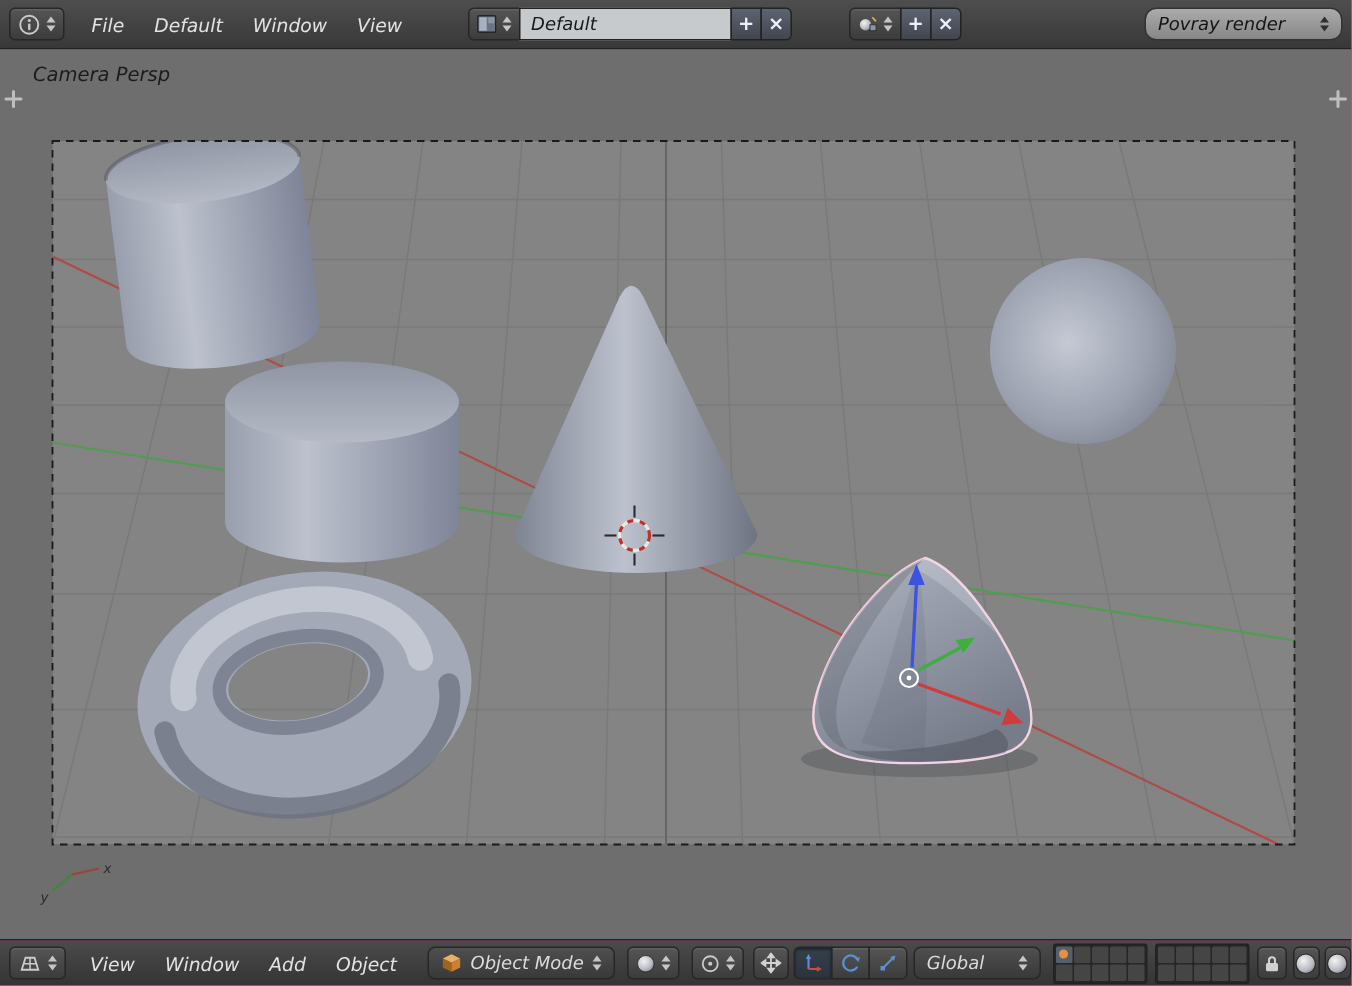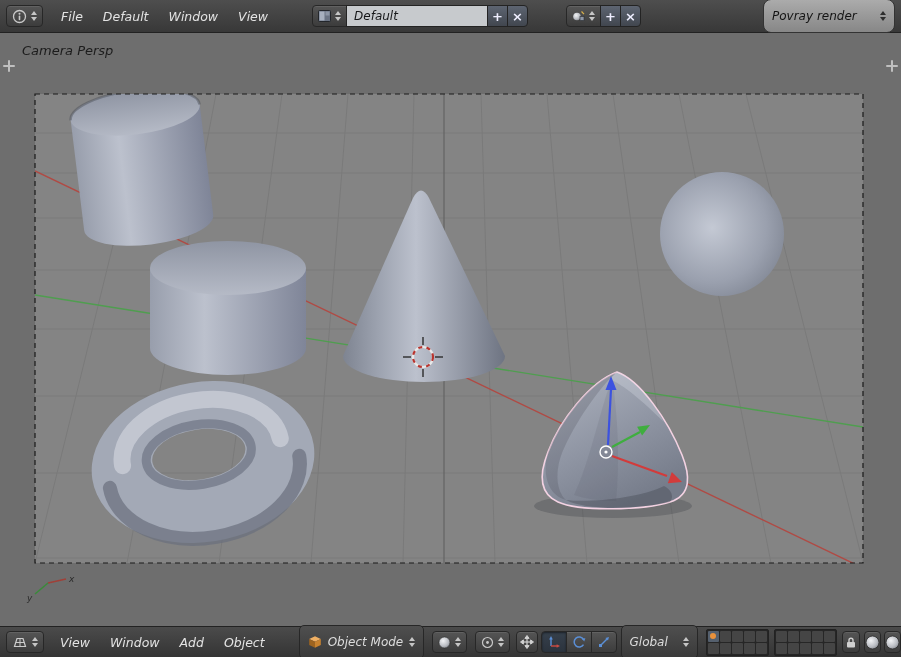--- a/index.html
+++ b/index.html
@@ -9,21 +9,21 @@
 
   
   .header{position:absolute;left:0;width:901px;display:flex;align-items:center;
     background:linear-gradient(var(--header-bg,#4e4e4e),#383838);}
   .header.top{top:0;height:33px;border-bottom:1px solid #222;}
   .header.bottom{top:626px;height:31px;border-top:1px solid #222;background:linear-gradient(#4b4b4b,#343434);}
   .menu{color:#e3e3e3;font-style:italic;font-size:12.5px;padding:0 10px;cursor:default;white-space:nowrap;}
   .hbtn{display:inline-flex;align-items:center;gap:4px;height:22px;padding:0 5px;
     background:linear-gradient(#555,#3c3c3c);border:1px solid #272727;border-radius:4px;
     box-shadow:inset 0 1px 0 rgba(255,255,255,.08);color:#dcdcdc;}
-  .dropdown{display:inline-flex;align-items:center;gap:6px;height:22px;padding:16px 8px;
+  .dropdown{display:inline-flex;align-items:center;gap:6px;height:22px;padding:4px 8px;
     background:linear-gradient(#4f4f4f,#393939);border:1px solid #272727;border-radius:5px;
     color:#dcdcdc;font-style:italic;font-size:12px;white-space:nowrap;}
   .dropdown.light{background:linear-gradient(#ababab,#878787);color:#141414;border-color:#333;border-radius:8px;}
   .updown{display:inline-flex;flex-direction:column;gap:2px;margin-left:auto;color:#c6c6c6;}
   .dropdown.light .updown{color:#2e2e2e;}
   .updown i{width:0;height:0;border-left:3.5px solid transparent;border-right:3.5px solid transparent;display:block;}
   .updown .up{border-bottom:4px solid currentColor;}
   .updown .dn{border-top:4px solid currentColor;}
   .idblock{display:flex;align-items:center;padding-left:28px;}
   .idblock .hbtn{border-radius:4px 0 0 4px;}
@@ -276,21 +276,21 @@
         </span>
     </div>
 
     <nav style="display:flex;margin-left:6px">
       <span class="menu">View</span>
       <span class="menu">Window</span>
       <span class="menu">Add</span>
       <span class="menu">Object</span>
     </nav>
 
-    <div class="dropdown" style="margin-left:24px;width:128px">
+    <div class="dropdown" style="margin-left:10px;width:128px">
       <svg width="14" height="14" viewBox="0 0 14 14">
         <polygon points="7,1.2 12.8,4 7,6.8 1.2,4" fill="#efaf63"></polygon>
         <polygon points="1.2,4 7,6.8 7,12.8 1.2,10" fill="#9e6420"></polygon>
         <polygon points="12.8,4 7,6.8 7,12.8 12.8,10" fill="#c9832f"></polygon>
       </svg>
       <span>Object Mode</span>
       <span class="updown">
           <i class="up"></i>
           <i class="dn"></i>
         </span>

